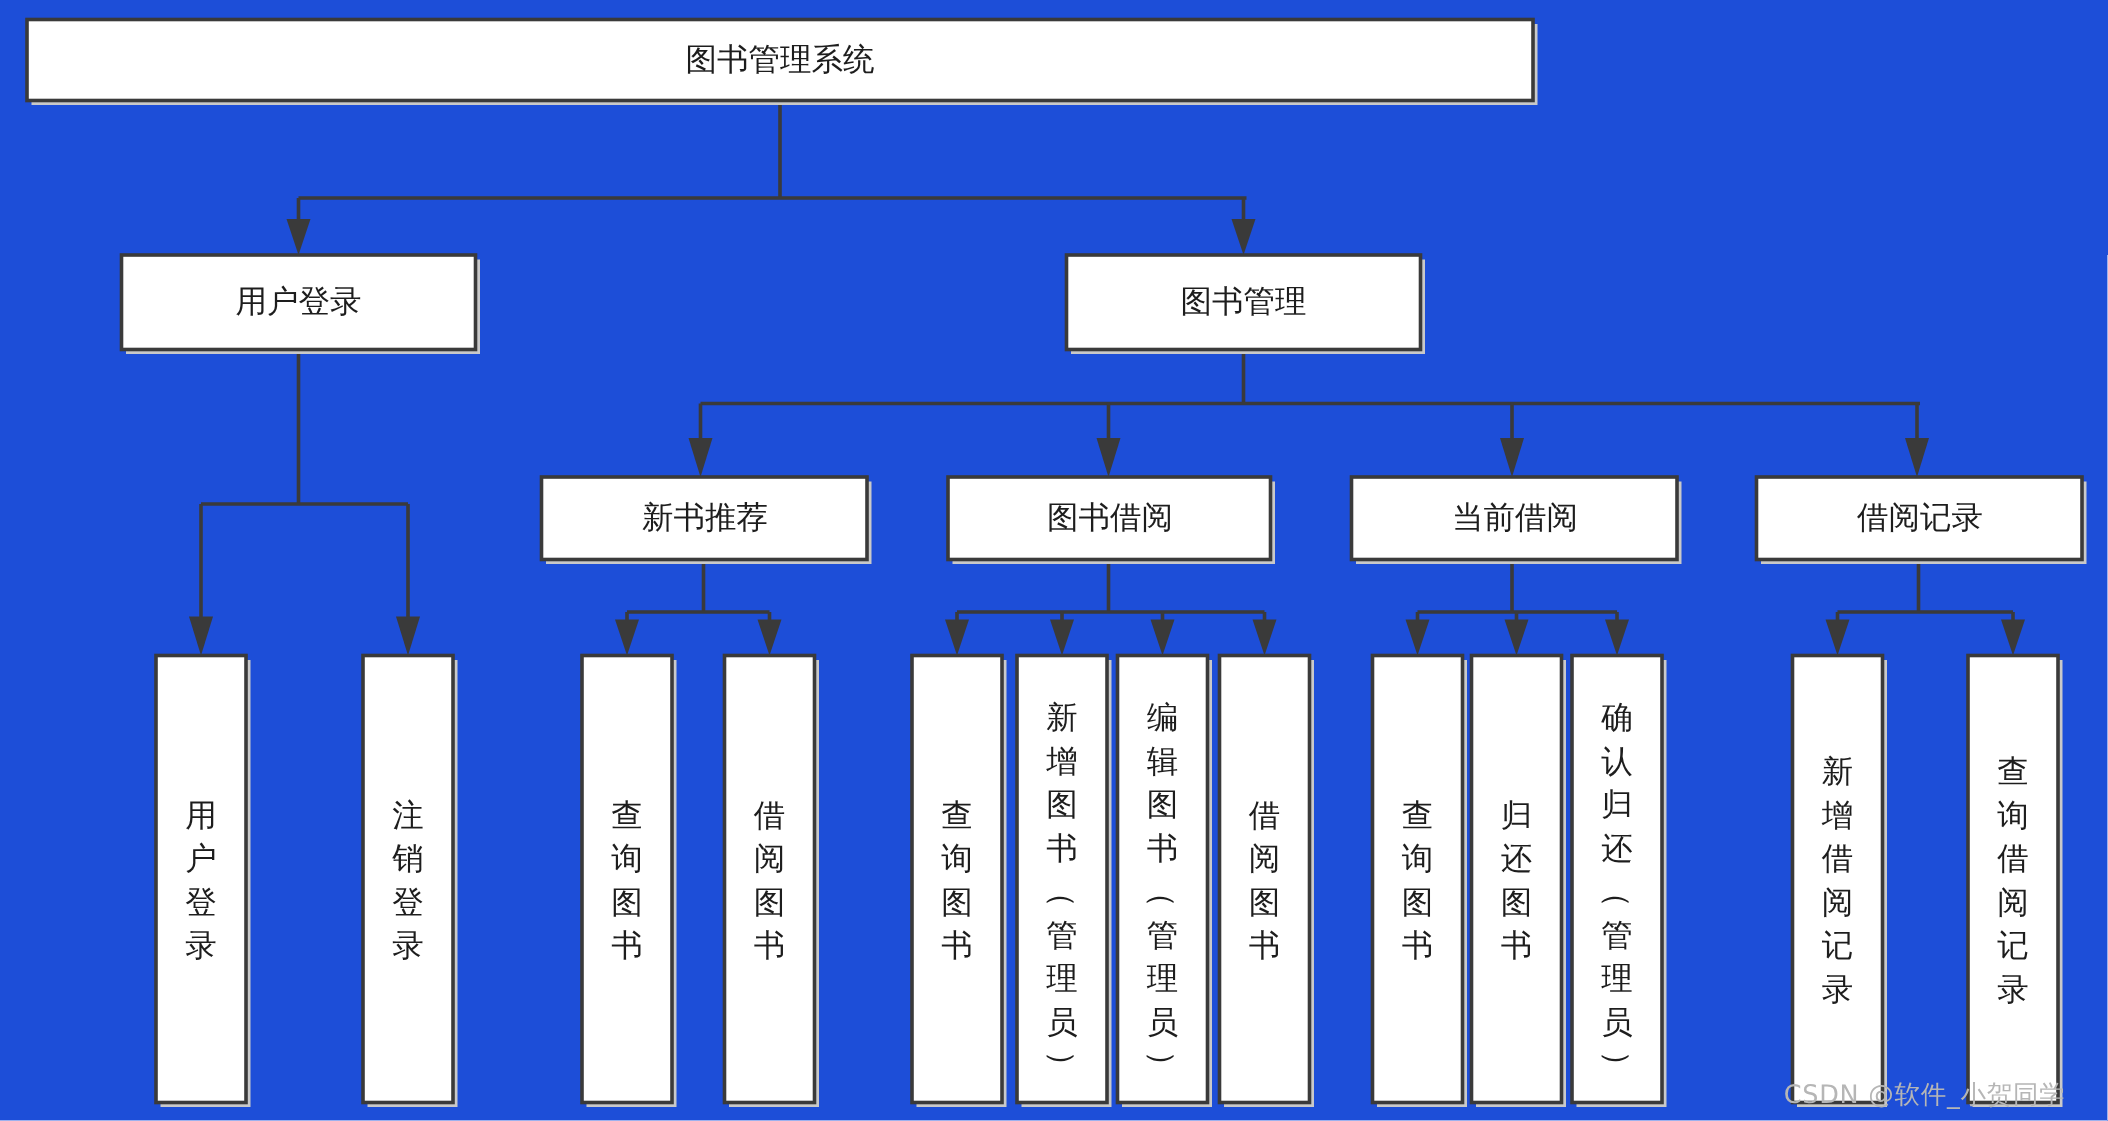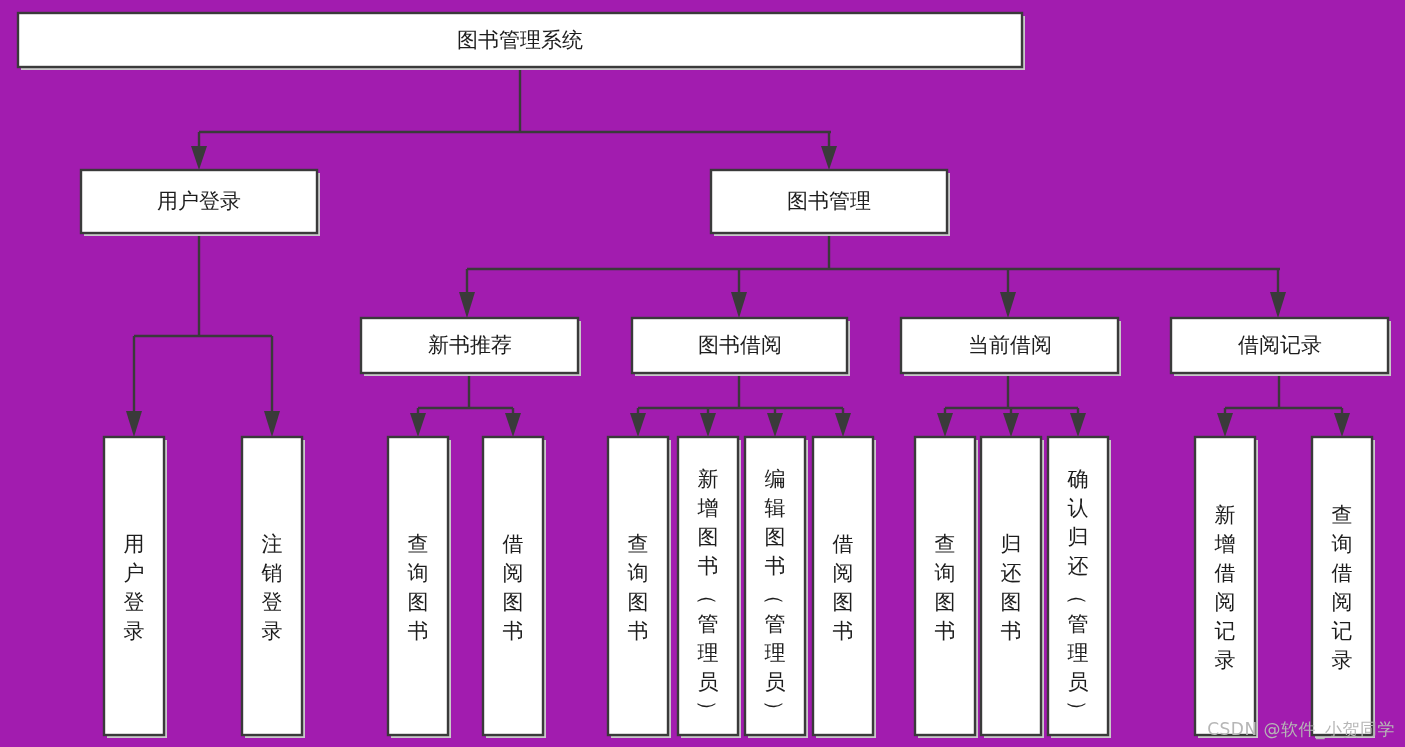--- a/index.html
+++ b/index.html
@@ -8,21 +8,21 @@
     padding: 0;
     background: #ffffff;
   }
   body {
     font-family: "DejaVu Sans", "Liberation Sans", sans-serif;
   }
   #diagram-root {
     position: relative;
     width: 1405px;
     height: 747px;
-    background: #a21caf;
+    background: #1d4ed8;
     overflow: hidden;
   }
   svg#tree-svg {
     position: absolute;
     left: 0;
     top: 0;
     width: 1405px;
     height: 747px;
   }
   .node-box {
@@ -52,21 +52,21 @@
     dominant-baseline: middle;
   }
   .node-label-vertical {
     fill: #1d1d1d;
     font-family: "DejaVu Sans", "Liberation Sans", sans-serif;
     font-size: 21px;
     text-anchor: middle;
   }
   .watermark-text {
     position: absolute;
-    right: 10px;
+    right: 28px;
     bottom: 6px;
     font-family: "DejaVu Sans", "Liberation Sans", sans-serif;
     font-size: 17px;
     color: #b6b6b6;
     letter-spacing: 0.5px;
     white-space: nowrap;
     user-select: none;
   }
 </style>
 </head>

